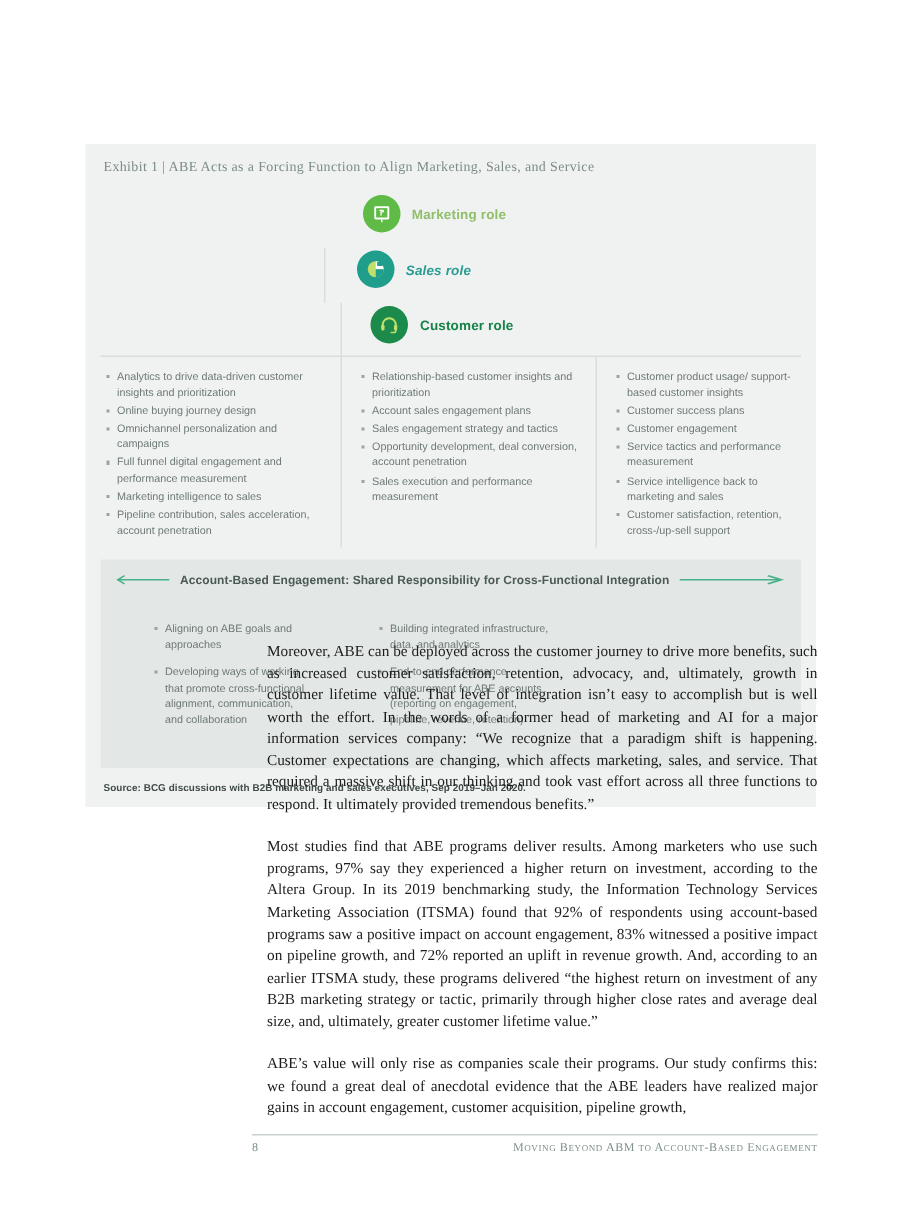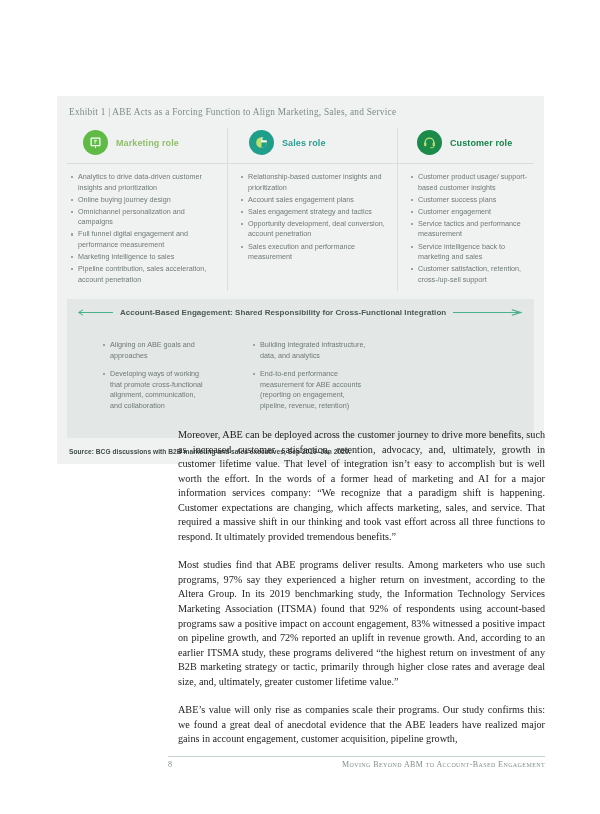--- a/index.html
+++ b/index.html
@@ -32,31 +32,32 @@
     color: #7d8c85;
     padding: 11px 0 9px 12px;
     white-space: nowrap;
   }
 
   
   .roles-head {
     display: flex;
     align-items: center;
     padding: 0 0 0 0;
+    flex-direction: column;
   }
   .role-head {
     display: flex;
     align-items: center;
     gap: 8px;
     box-sizing: border-box;
     padding: 4px 6px 8px 26px;
     position: relative;
   }
   .role-head.c1 { width: 170px; }
-  .role-head.c2 { width: 170px; padding-left: 22px; }
+  .role-head.c2 { width: 170px; padding-left: 22px; font-style: italic; }
   .role-head.c3 { width: 147px; padding-left: 20px; }
 
   .role-head.c2::before,
   .role-head.c3::before {
     content: "";
     position: absolute;
     left: 0; top: 2px; bottom: -2px;
     width: 1px;
     background: #d9dddb;
   }

